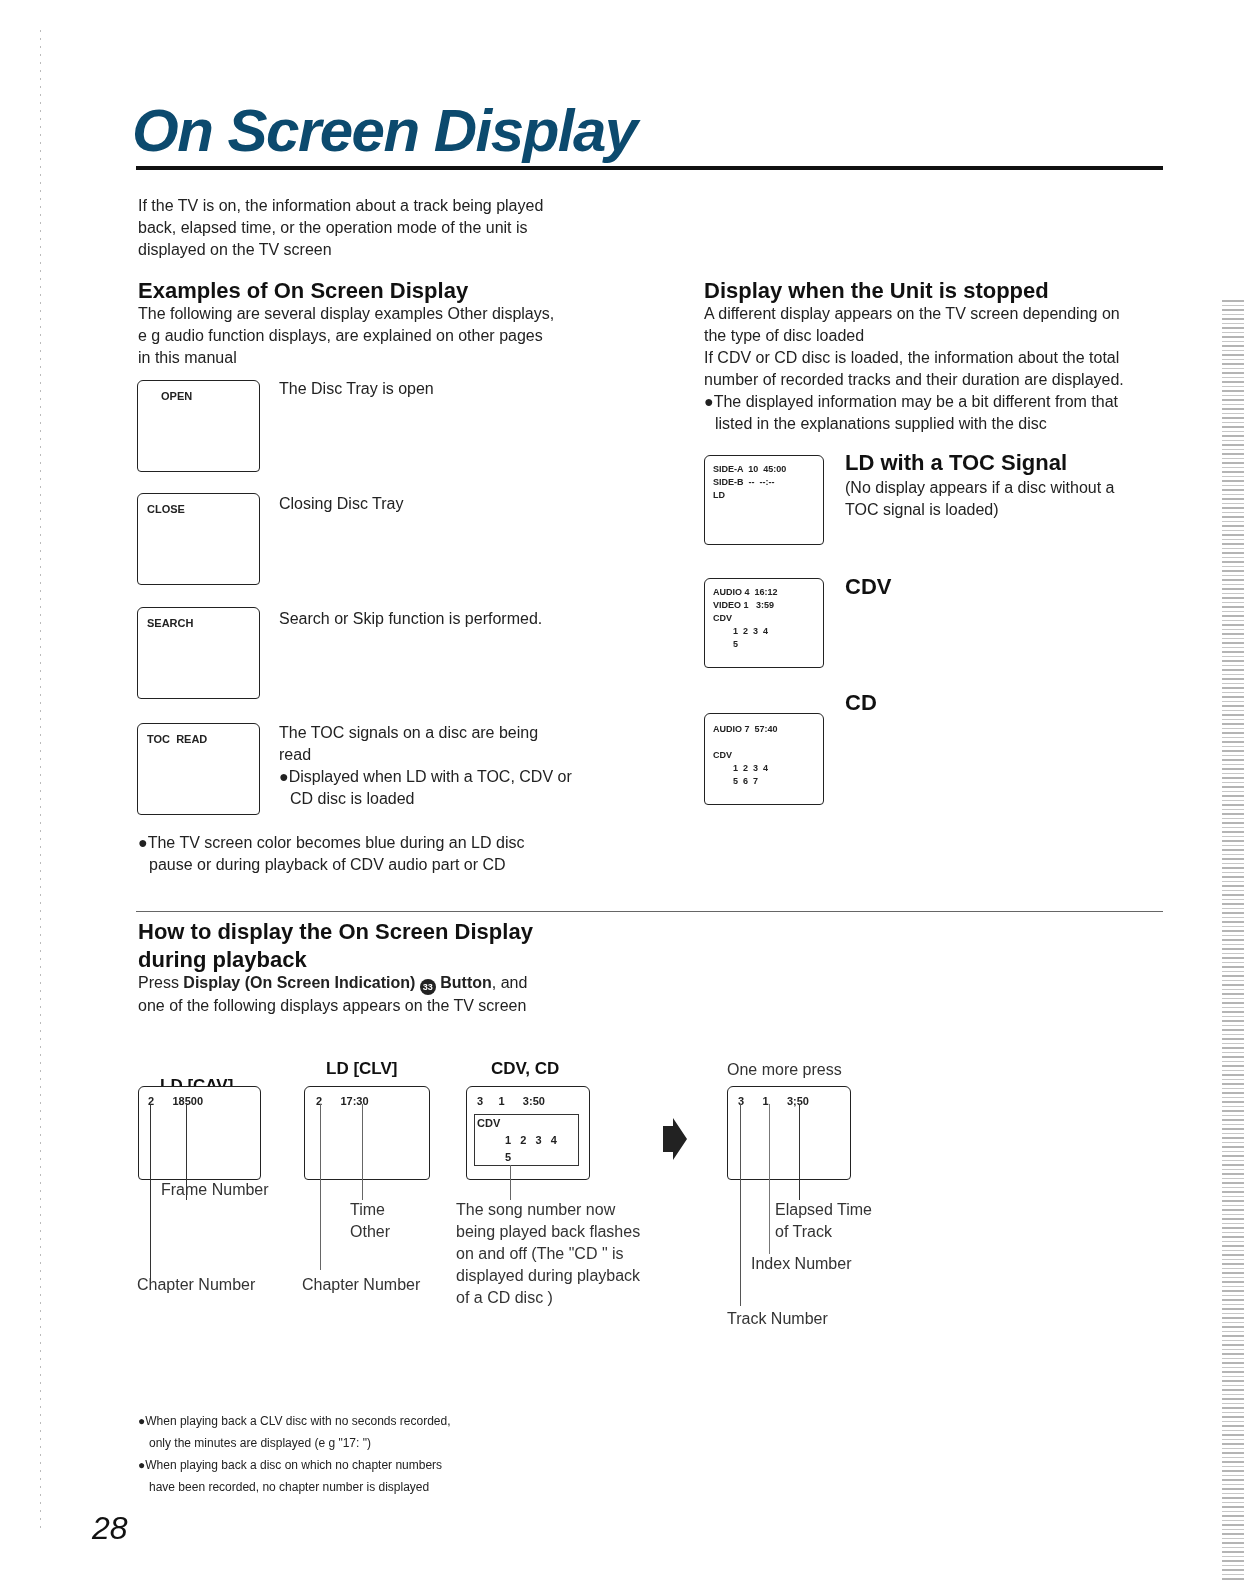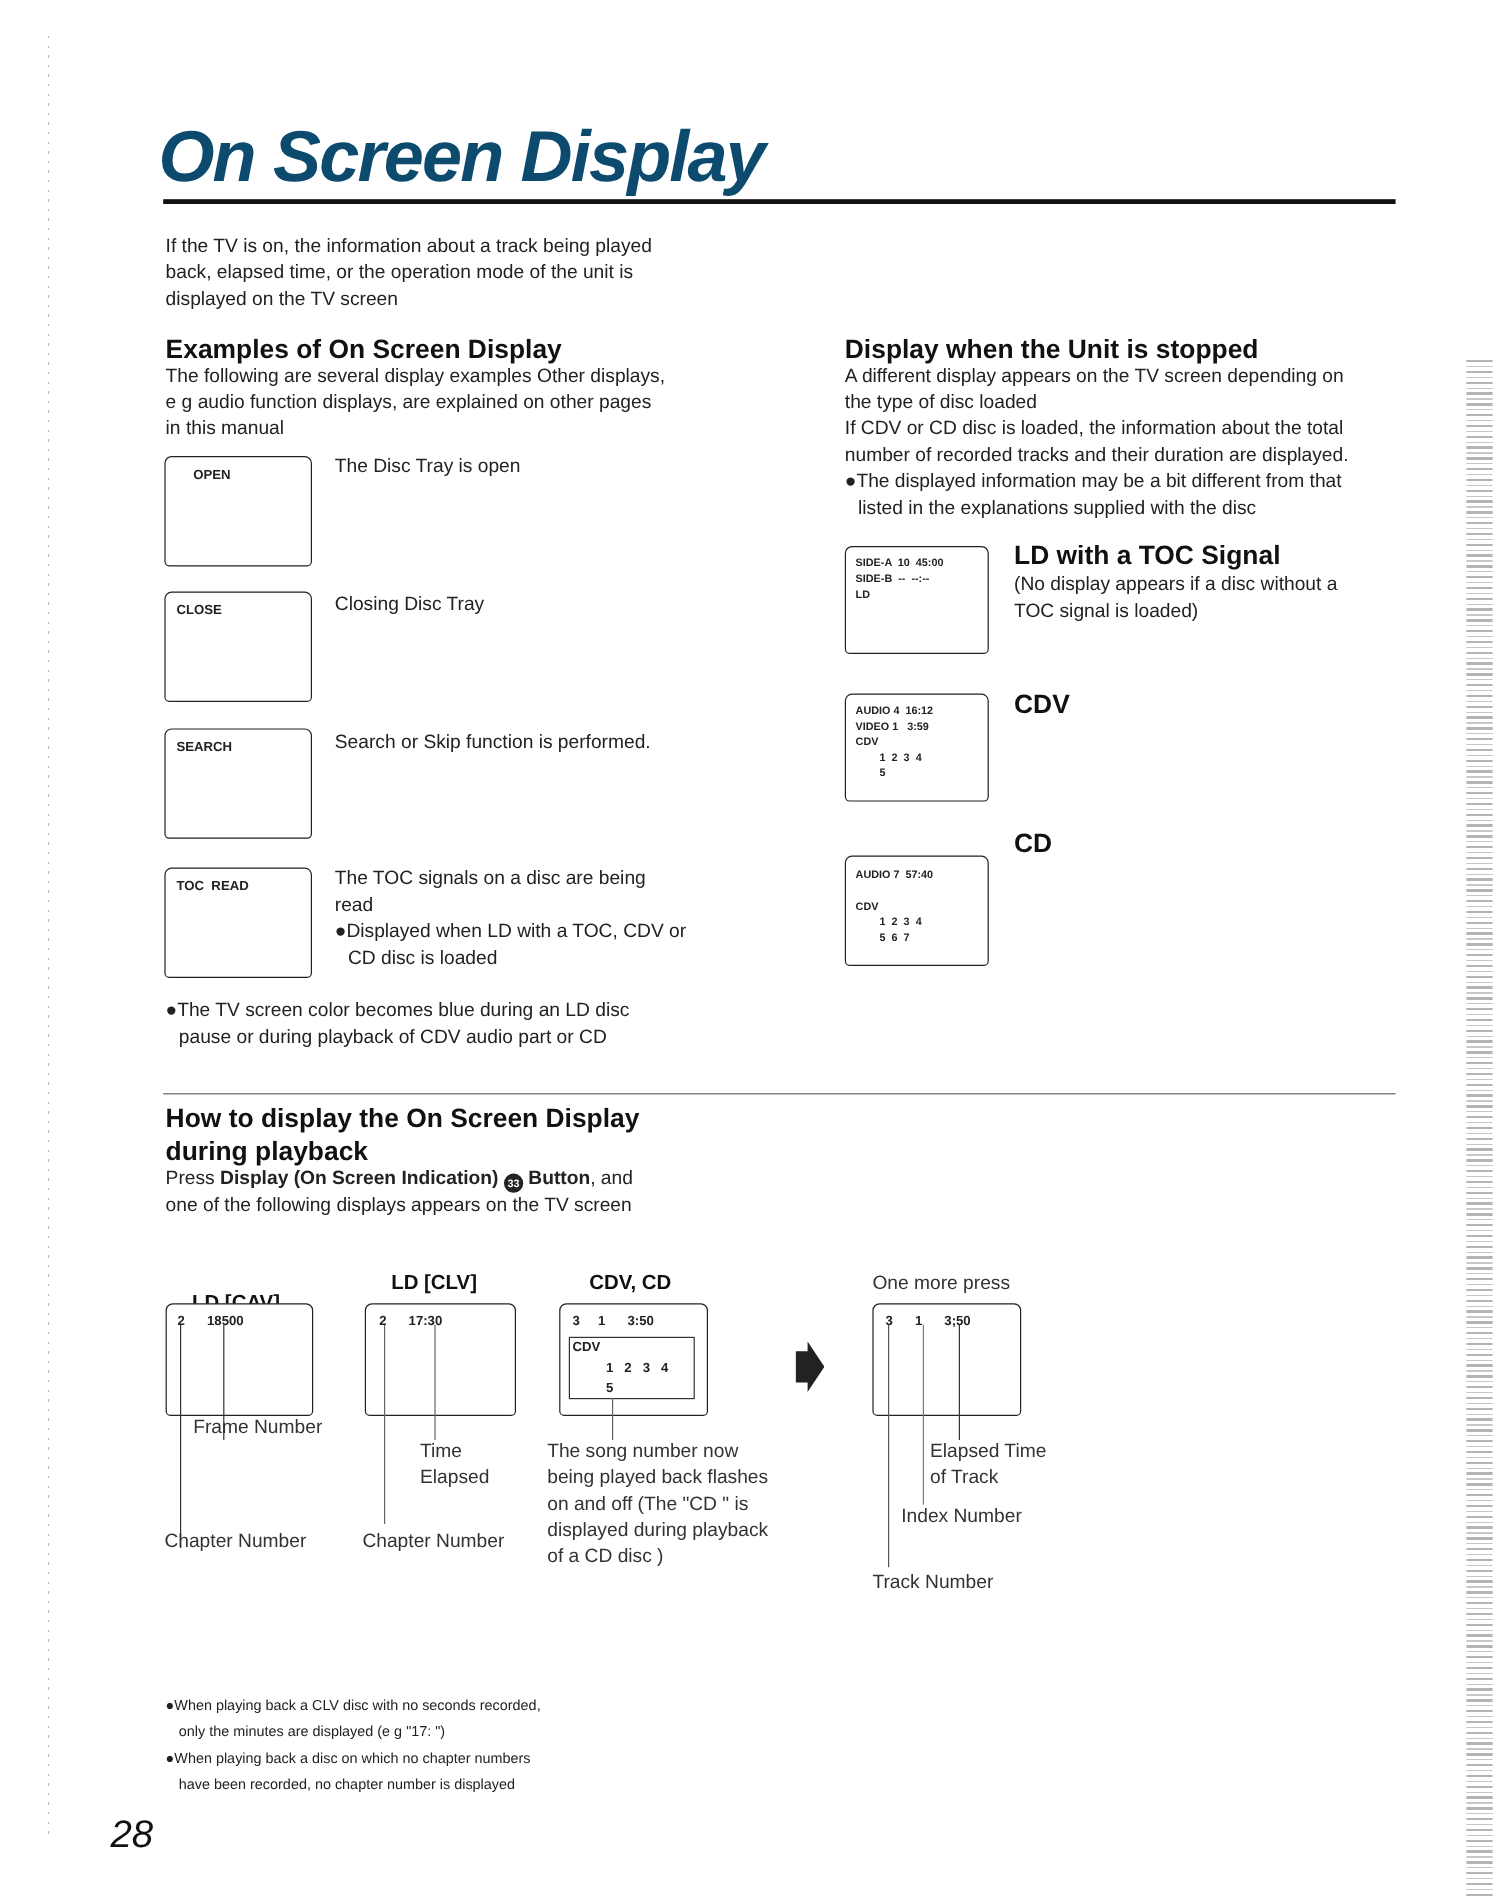--- a/index.html
+++ b/index.html
@@ -150,21 +150,21 @@
 <div class="abs ann" style="left:161px;top:1179px;">Frame Number</div>
 <div class="abs ann" style="left:137px;top:1274px;">Chapter Number</div>
 
 <div class="abs tv" style="left:304px;top:1086px;width:124px;height:92px;">
   <div class="abs osd2" style="left:11px;top:8px;">2      17:30</div>
 </div>
 <div class="abs vline" style="left:320px;top:1104px;height:166px;background:#666;"></div>
 <div class="abs vline" style="left:362px;top:1104px;height:96px;background:#666;"></div>
 <div class="abs ann" style="left:350px;top:1199px;">
   <div>Time</div>
-  <div>Elapsed</div>
+  <div>Other</div>
 </div>
 <div class="abs ann" style="left:302px;top:1274px;">Chapter Number</div>
 
 <div class="abs tv" style="left:466px;top:1086px;width:122px;height:92px;">
   <div class="abs osd2" style="left:10px;top:8px;">3     1      3:50</div>
   <div class="abs" style="left:7px;top:27px;width:103px;height:50px;border:1px solid #333;">
     <div class="abs osd2" style="left:2px;top:2px;">CDV</div>
     <div class="abs osd2" style="left:30px;top:19px;">1   2   3   4</div>
     <div class="abs osd2" style="left:30px;top:36px;">5</div>
   </div>

